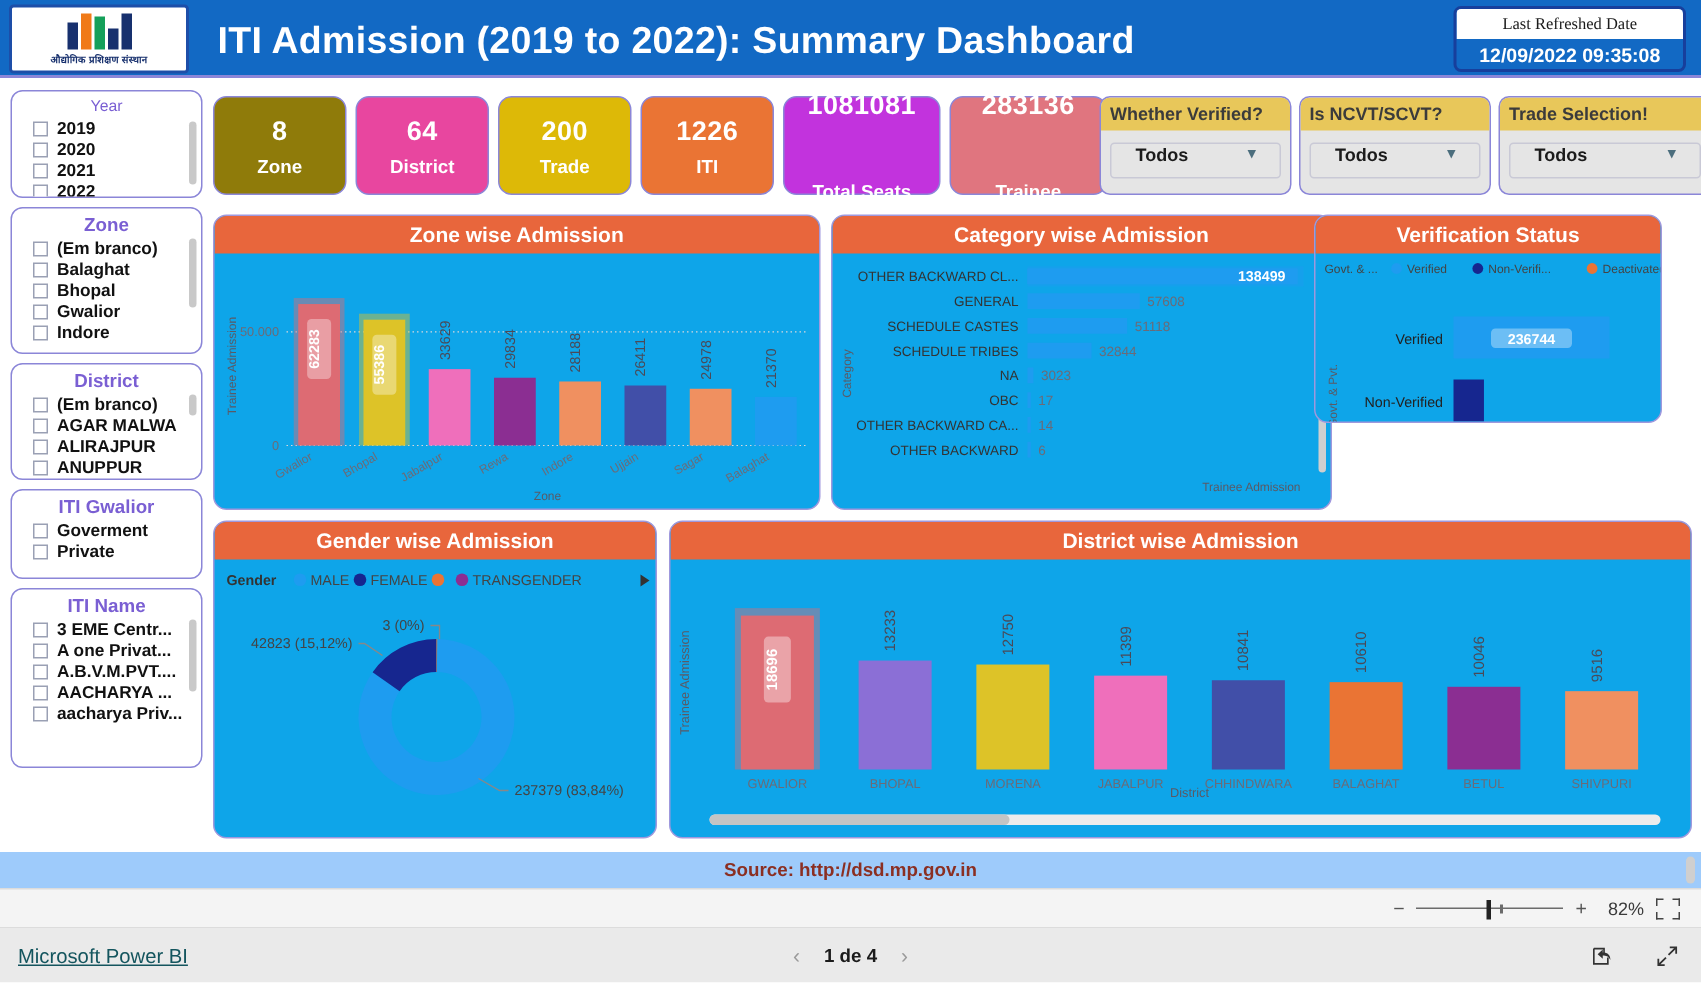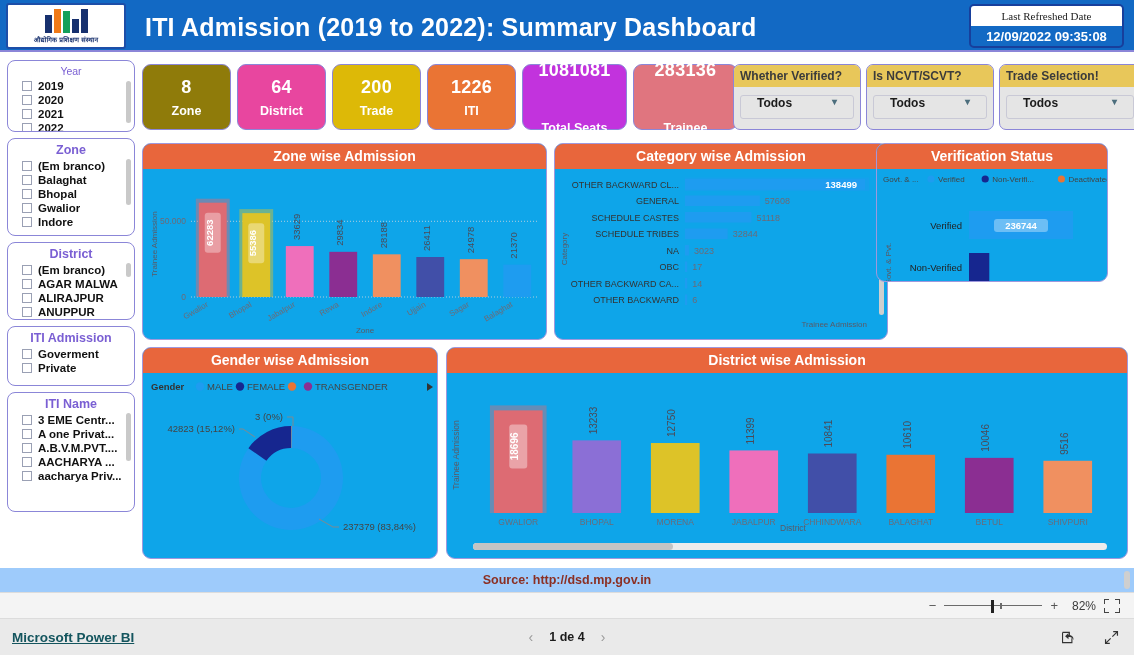--- a/index.html
+++ b/index.html
@@ -130,21 +130,21 @@
   .fitbtn i:nth-child(3){left:0;bottom:0;border-right:none;border-top:none;}
   .fitbtn i:nth-child(4){right:0;bottom:0;border-left:none;border-top:none;}
 
   
   .appbar {
     position:absolute; left:0; top:619px; width:1134px; height:36px;
     background:#eaeaea; display:flex; align-items:center;
   }
   .pbi-link {
     position:absolute; left:12px; font-size:13.5px; color:#14555e;
-    text-decoration:underline; font-weight:bold;
+    text-decoration:underline; font-weight:normal;
   }
   .pager { position:absolute; left:50%; transform:translateX(-50%); display:flex; align-items:center; gap:16px; }
   .pg-arrow { color:#9a9a9a; font-size:14px; }
   .pg-text { font-size:12.5px; color:#1b1b1b; font-weight:bold; }
   .appbar-right { position:absolute; right:14px; display:flex; align-items:center; gap:26px; }
   .ic { width:17px; height:17px; color:#333; }
 </style>
 </head>
 <body>
 
@@ -233,21 +233,21 @@
             <span>ALIRAJPUR</span>
           </div>
         <div class="slicer-row">
             <span class="cbx"></span>
             <span>ANUPPUR</span>
           </div>
         <div class="sbar" style="height:14px"></div>
       </div>
 
       <div class="slicer" style="height:60px">
-        <div class="slicer-head">ITI Admission</div>
+        <div class="slicer-head">ITI Gwalior</div>
         <div class="slicer-row">
             <span class="cbx"></span>
             <span>Goverment</span>
           </div>
         <div class="slicer-row">
             <span class="cbx"></span>
             <span>Private</span>
           </div>
       </div>
 

